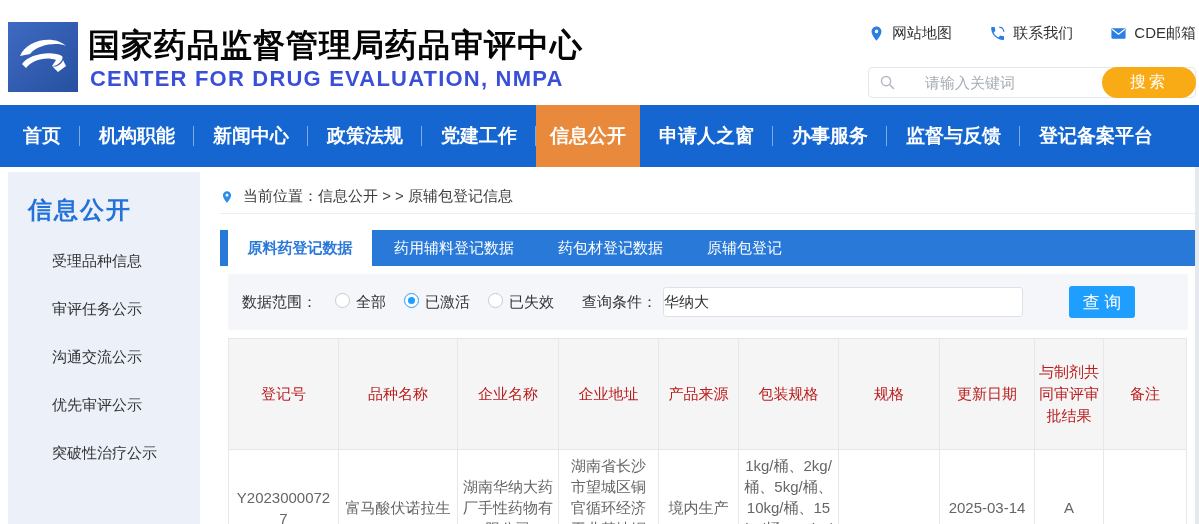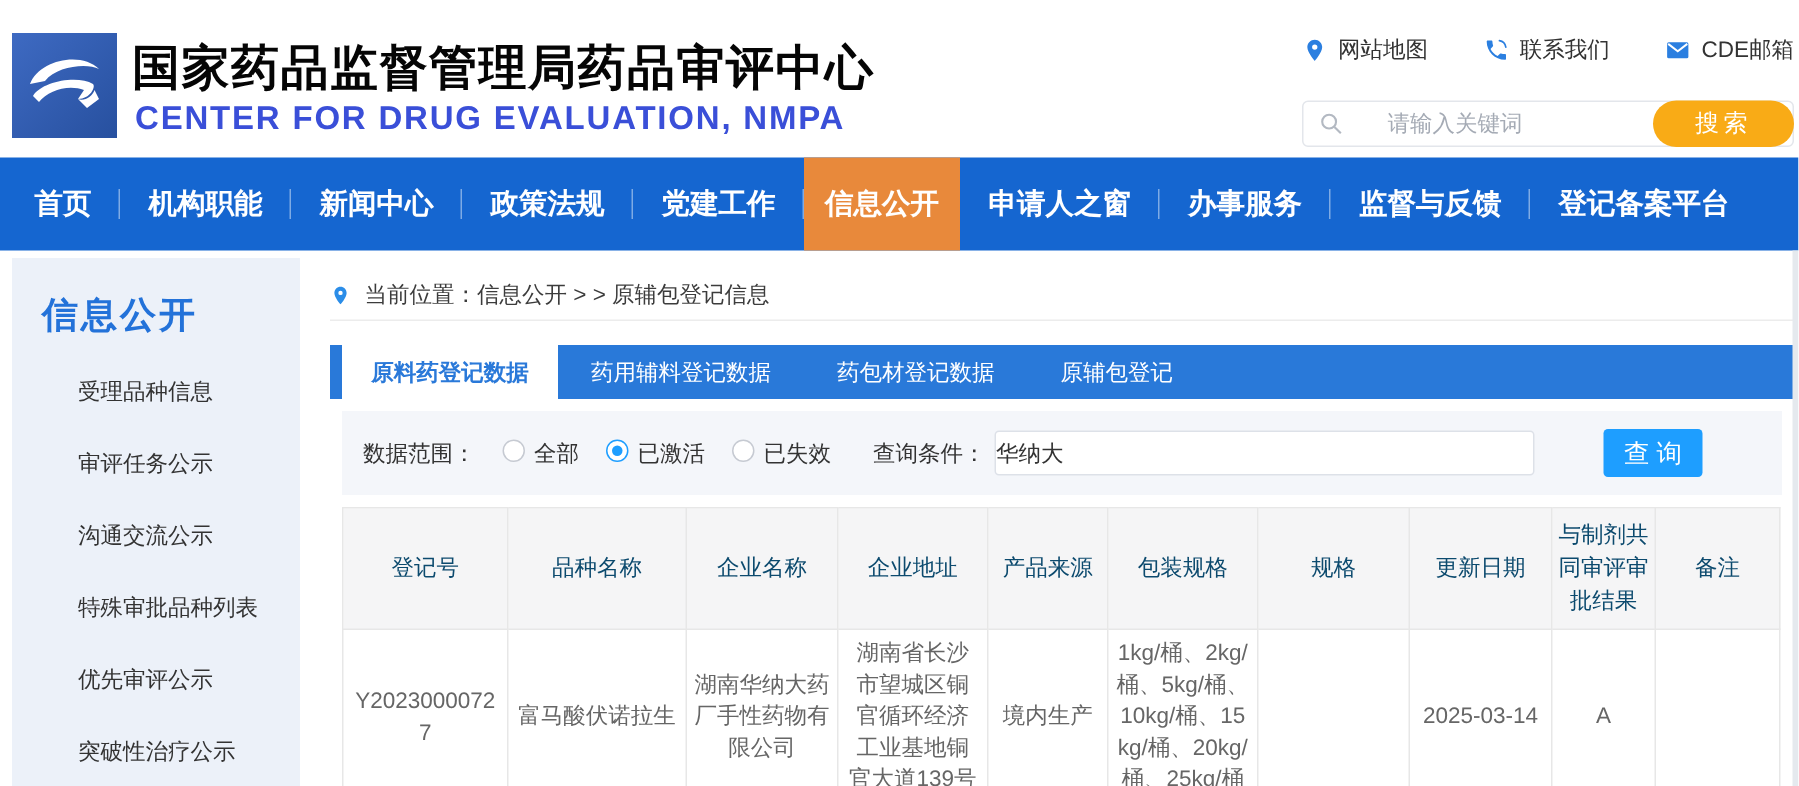--- a/index.html
+++ b/index.html
@@ -77,22 +77,22 @@
   .query-input { width:360px; height:30px; margin-left:6px; border:1px solid #dde1e8;
                  border-radius:3px; background:#fff; padding:0 0; font-size:15px; color:#333;
                  outline:none; font-family:inherit; }
   .query-btn { margin-left:46px; width:66px; height:32px; border:none; border-radius:3px;
                background:#1e9eff; color:#fff; font-size:17px; cursor:pointer;
                font-family:inherit; white-space:pre; }
 
   
   .data-table { position:absolute; left:228px; top:338px; width:958px; border-collapse:collapse;
                 table-layout:fixed; }
-  .data-table th { background:#f5f5f6; color:#0c4a6e; font-weight:normal; font-size:15px;
-                   height:66px; border:1px solid #e7e7e7; padding:7px 4px; line-height:22px; }
+  .data-table th { background:#f5f5f6; color:#b91c1c; font-weight:normal; font-size:15px;
+                   height:66px; border:1px solid #e7e7e7; padding:22px 4px; line-height:22px; }
   .data-table td { background:#fff; color:#666; font-size:15px; text-align:center;
                    border:1px solid #e7e7e7; padding:5px 5px; line-height:21px;
                    word-break:break-all; }
   .row-main td { height:108px; }
 
   .scroll-strip { position:absolute; right:0; top:167px; width:4px; height:357px; background:#e5e9ee; }
 </style>
 </head>
 <body>
 
@@ -150,21 +150,20 @@
   <div class="nav-item">监督与反馈</div>
   <div class="nav-item">登记备案平台</div>
 </div>
 
 <div class="sidebar">
   <div class="sidebar-title">信息公开</div>
   <div class="side-list">
     <div class="side-item">受理品种信息</div>
     <div class="side-item">审评任务公示</div>
     <div class="side-item">沟通交流公示</div>
-    <div class="side-item">特殊审批品种列表</div>
     <div class="side-item">优先审评公示</div>
     <div class="side-item">突破性治疗公示</div>
   </div>
 </div>
 
 <div class="breadcrumb">
   <svg viewBox="0 0 24 24">
     <path d="M12 2C8.1 2 5 5.1 5 9c0 5.2 7 13 7 13s7-7.8 7-13c0-3.9-3.1-7-7-7zm0 9.5A2.5 2.5 0 1 1 12 6.5a2.5 2.5 0 0 1 0 5z" fill="#2b8de8"></path>
   </svg>
   <span>当前位置：信息公开 &gt; &gt; 原辅包登记信息</span>

